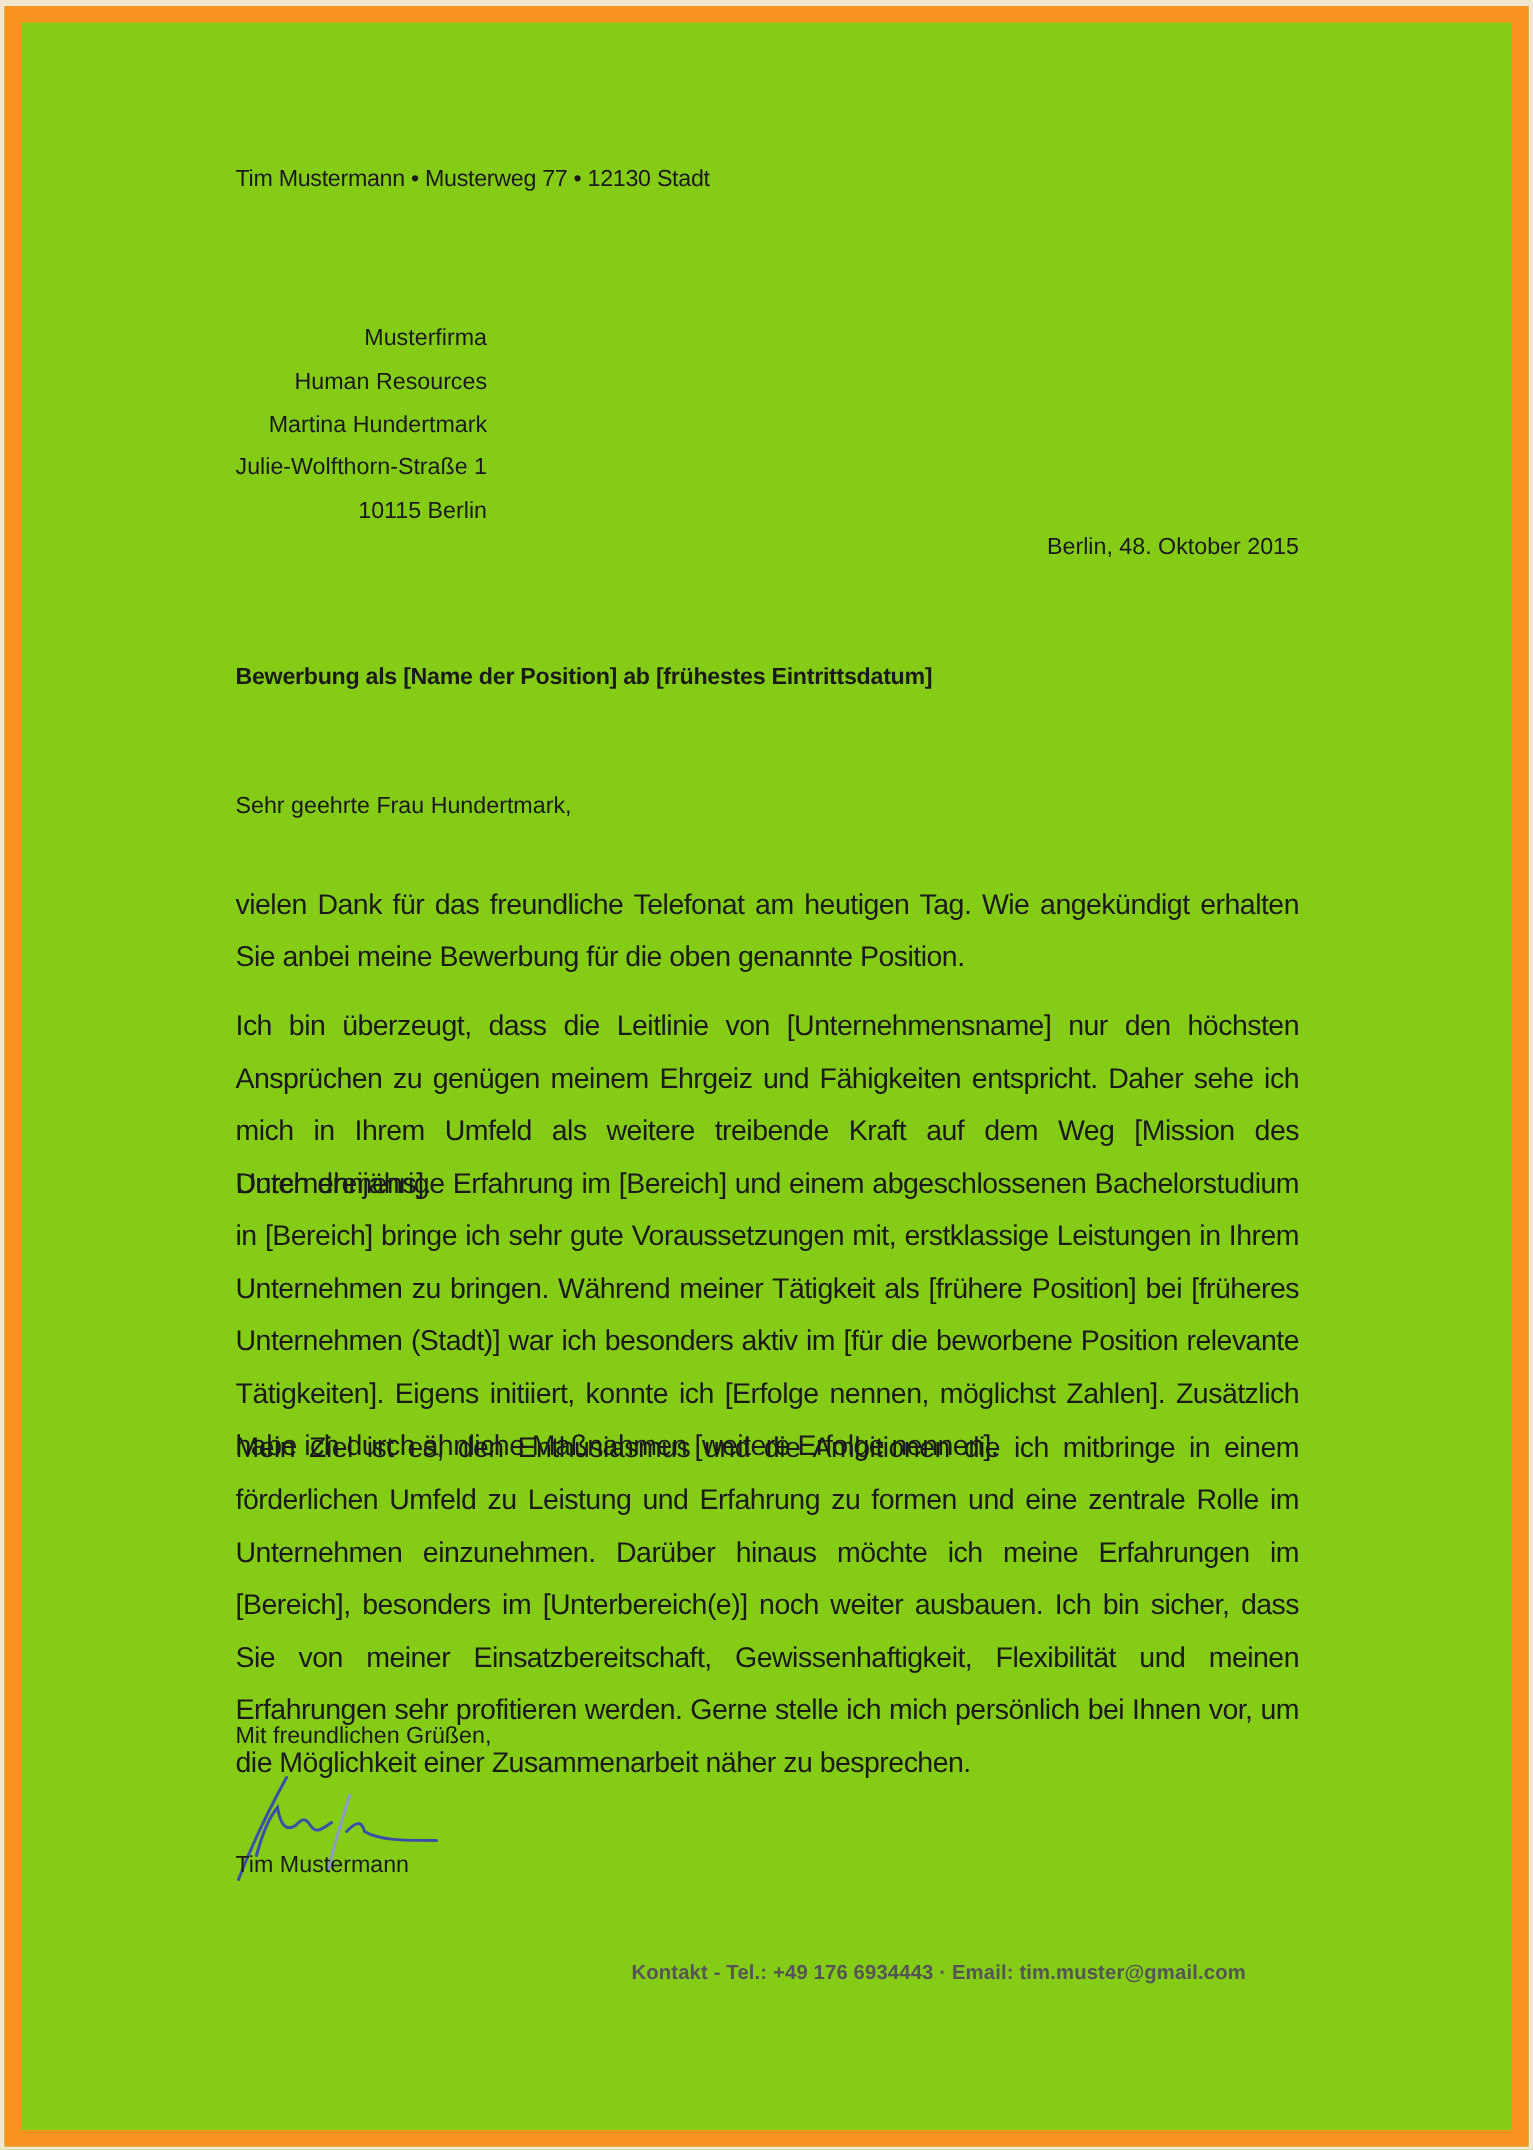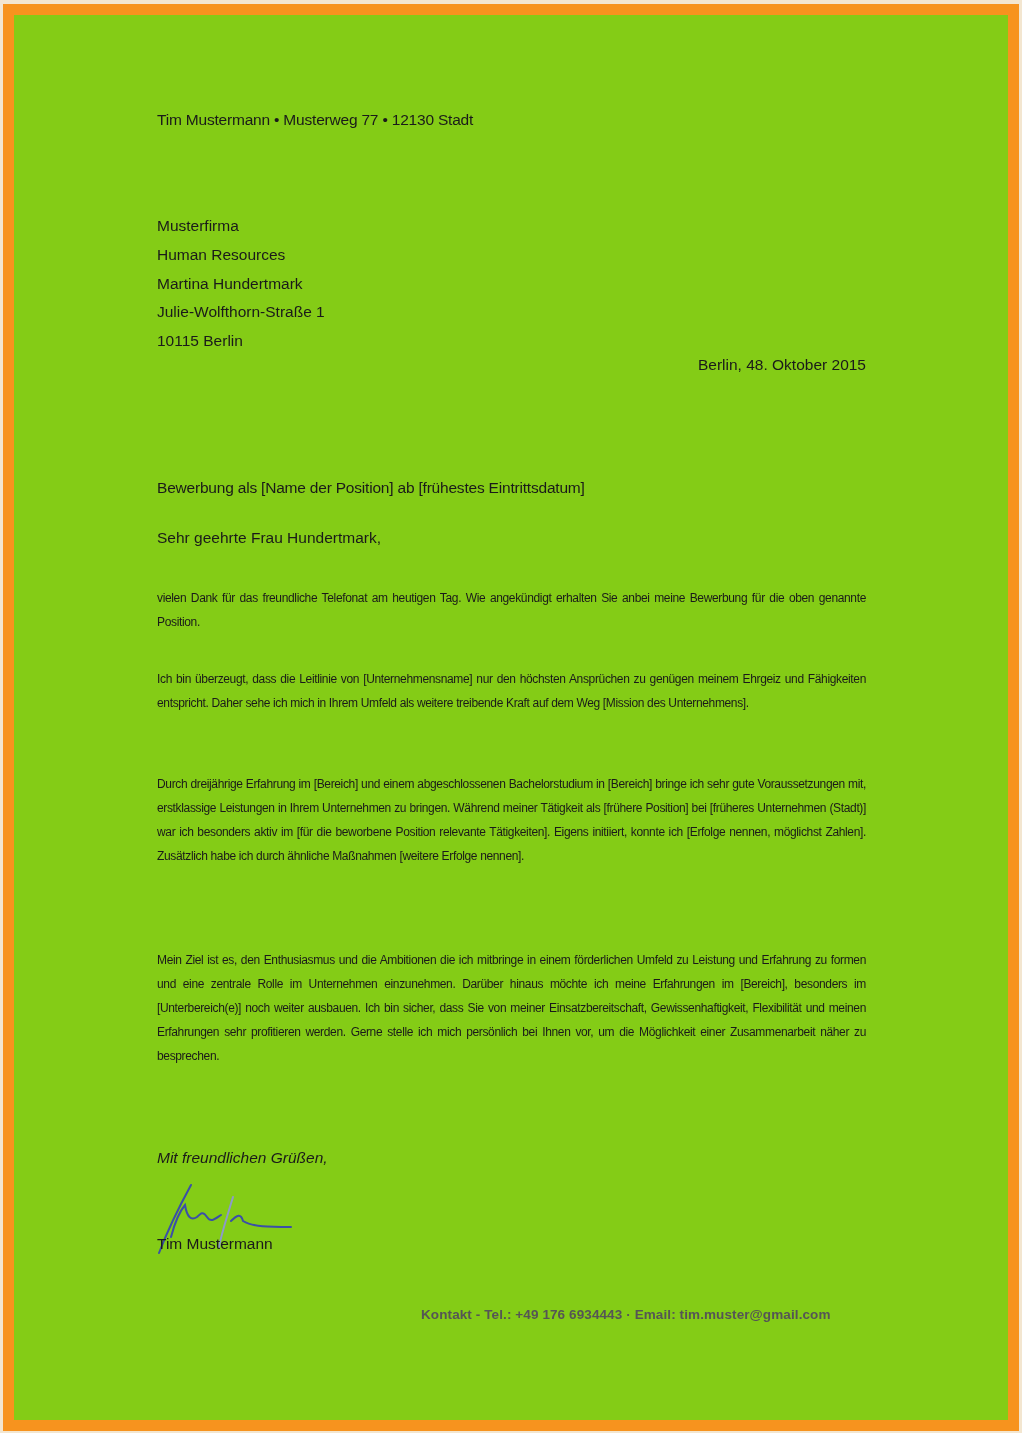--- a/index.html
+++ b/index.html
@@ -8,33 +8,33 @@
       position: absolute; left: 3px; top: 4px; width: 1016px; height: 1427px;
       box-sizing: border-box; border: 11px solid #f7931e; background: #84cc16;
     }
     .content {
       position: absolute; left: 143px; top: 0; width: 709px;
       font-family: "Liberation Sans", sans-serif; color: #1a1a1a;
       font-size: 15.5px;
     }
     .sender { position: absolute; top: 96px; left: 0; white-space: nowrap; letter-spacing: -0.2px; }
     .recipient { position: absolute; top: 197px; left: 0; line-height: 28.8px; }
-    .recipient div { white-space: nowrap; }
+    .recipient div { white-space: nowrap; text-align: right; }
     .date { position: absolute; top: 341px; right: 0; white-space: nowrap; }
-    .subject { position: absolute; top: 428px; left: 0; font-weight: normal; white-space: nowrap; letter-spacing: -0.2px; margin-top: 36px; }
+    .subject { position: absolute; top: 428px; left: 0; font-weight: bold; white-space: nowrap; letter-spacing: -0.2px; }
     .salutation { position: absolute; top: 514px; left: 0; white-space: nowrap; }
     .para {
       position: absolute; left: 0; width: 709px; text-align: justify;
-      line-height: 24px; font-size: 12px; letter-spacing: -0.35px;
+      line-height: 35px; font-size: 19px; letter-spacing: -0.35px;
     }
     .p1 { top: 571px; }
     .p2 { top: 652px; }
     .p3 { top: 757px; }
     .p4 { top: 933px; }
-    .closing { position: absolute; top: 1134px; left: 0; white-space: nowrap; font-style: italic; }
+    .closing { position: absolute; top: 1134px; left: 0; white-space: nowrap; }
     .signature { position: absolute; top: 1162px; left: 0; width: 140px; height: 80px; }
     .signer { position: absolute; top: 1220px; left: 0; white-space: nowrap; }
     .footer {
       position: absolute; top: 1292px; left: 264px; white-space: nowrap;
       font-size: 13.5px; color: #555555; letter-spacing: 0.1px; font-weight: bold;
     }
   </style>
 </head>
 <body>
 

